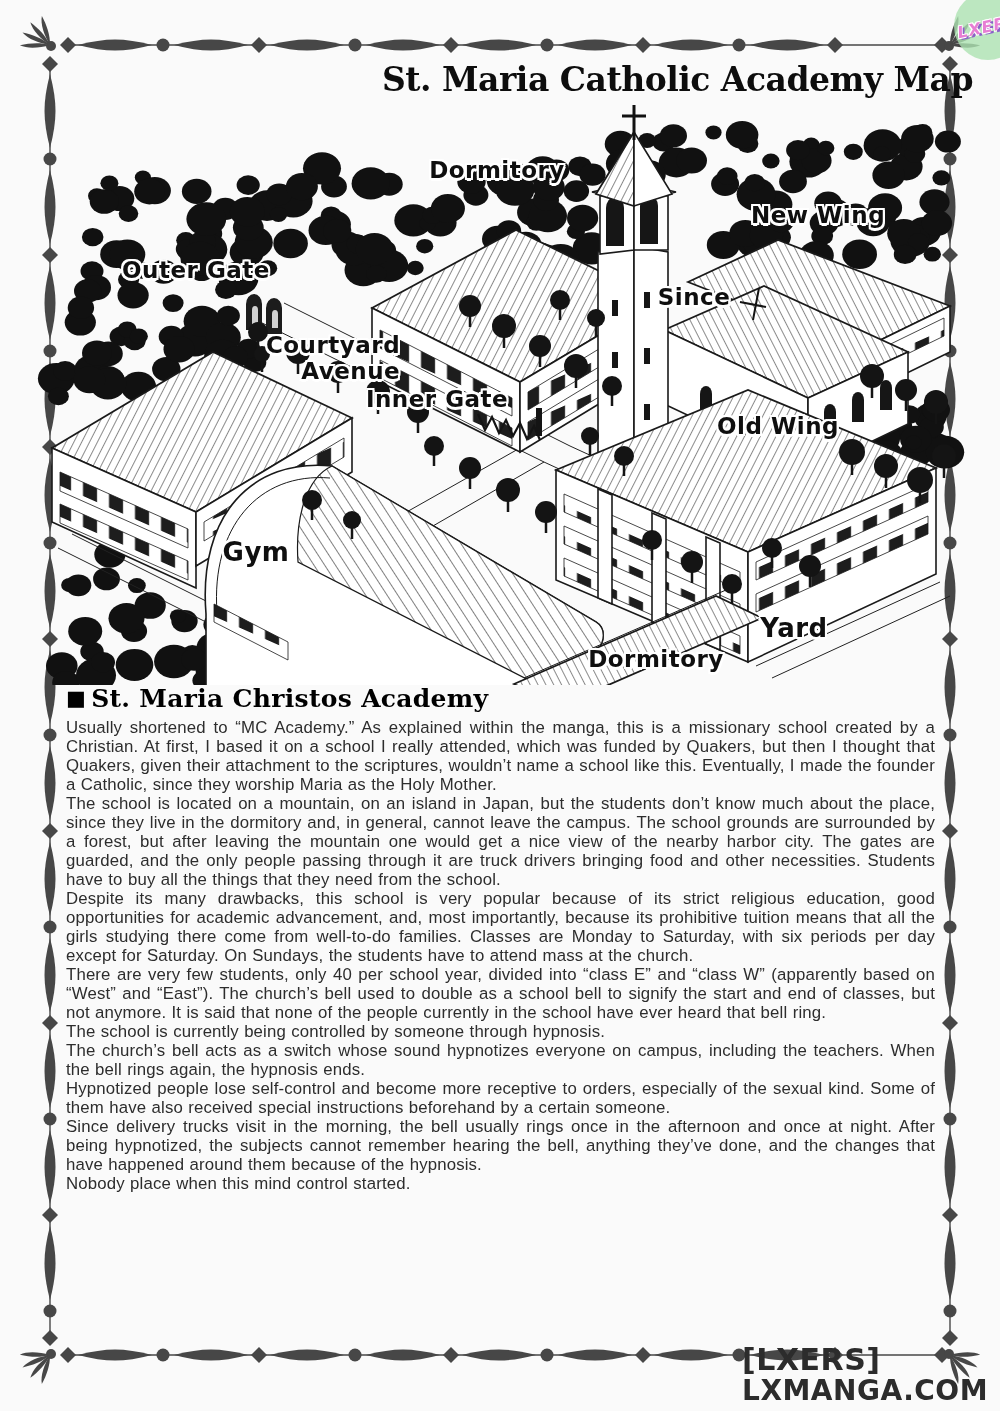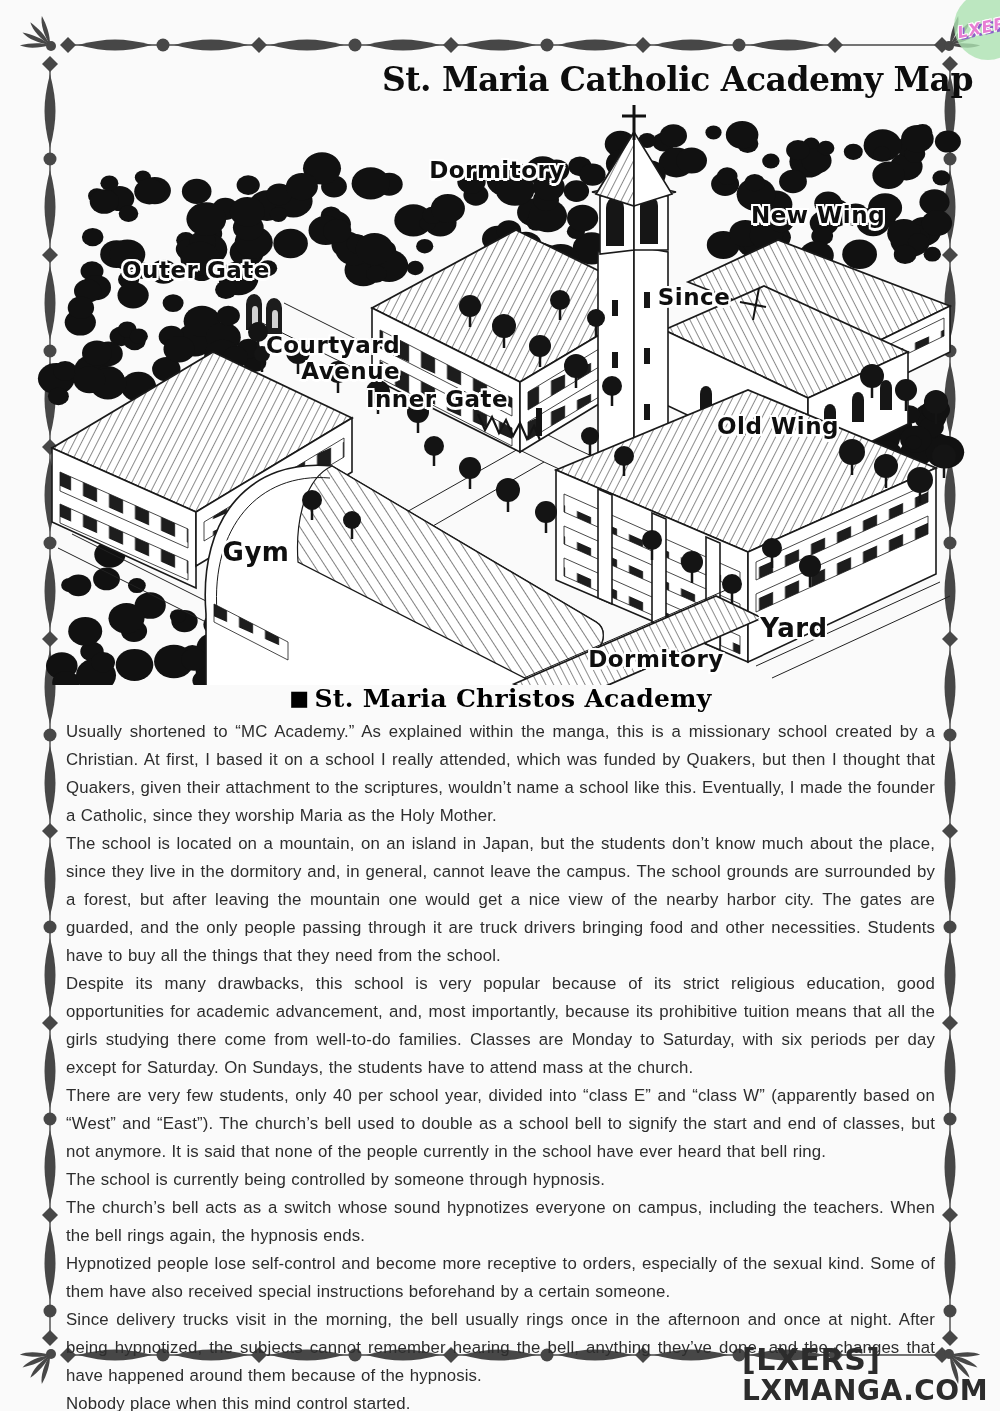--- a/index.html
+++ b/index.html
@@ -18,24 +18,24 @@
   .roofR{fill:url(#hatchR);stroke:#1a1a1a;stroke-width:1.8;}
   .win{stroke:#1a1a1a;stroke-width:0.8;}
   .arch{fill:#161616;stroke:none;}
   .lbl{position:absolute;transform:translate(-50%,-50%);white-space:nowrap;z-index:5;
        font-family:"DejaVu Sans",sans-serif;font-weight:700;font-size:23px;color:#0f0f0f;letter-spacing:0.5px;
        text-shadow:-2px -2px 0 #fff,2px -2px 0 #fff,-2px 2px 0 #fff,2px 2px 0 #fff,-2px 0 0 #fff,2px 0 0 #fff,0 -2px 0 #fff,0 2px 0 #fff,0 3px 0 #fff;text-align:right;}
   .lbl.big{font-size:26px;}
   .lbl.two{text-align:right;line-height:26px;}
   
   .textcol{position:absolute;left:66px;top:684px;width:869px;color:#2d2d2d;}
-  .sec{margin:0 0 5px 0;font-family:"DejaVu Serif",serif;font-weight:700;font-size:25px;color:#000;letter-spacing:0.3px;text-align:center;}
+  .sec{margin:0 0 5px 0;font-family:"DejaVu Serif",serif;font-weight:700;font-size:25px;color:#000;letter-spacing:0.3px;}
   .sec .marker{font-family:"DejaVu Sans",sans-serif;font-size:21px;margin-right:5px;vertical-align:2px;}
   .sec2{margin-top:13px;}
-  .textcol p{margin:0;font-size:16.8px;line-height:28px;text-align:justify;letter-spacing:0.15px;word-spacing:0.5px;}
+  .textcol p{margin:0;font-size:16.8px;line-height:19px;text-align:justify;letter-spacing:0.15px;word-spacing:0.5px;}
   
   .badge{position:absolute;top:-8px;right:-22px;width:68px;height:68px;border-radius:50%;
          background:rgba(172,226,178,0.8);display:flex;align-items:center;justify-content:center;z-index:9;}
   .badge span{font-family:"DejaVu Sans",sans-serif;font-weight:700;font-style:italic;font-size:16px;
          color:#e77fd4;letter-spacing:1px;transform:rotate(-12deg);
          text-shadow:-1px -1px 0 #fff,1px -1px 0 #fff,-1px 1px 0 #fff,2px 2px 0 #8b5fc9;}
   .credit{position:absolute;right:12px;bottom:6px;text-align:left;z-index:9;color:#2c2c2c;
           font-family:"DejaVu Sans",sans-serif;font-weight:700;line-height:1.05;}
   .credit .c1{font-size:30px;letter-spacing:0.5px;}
   .credit .c2{font-size:28px;letter-spacing:0.5px;}

